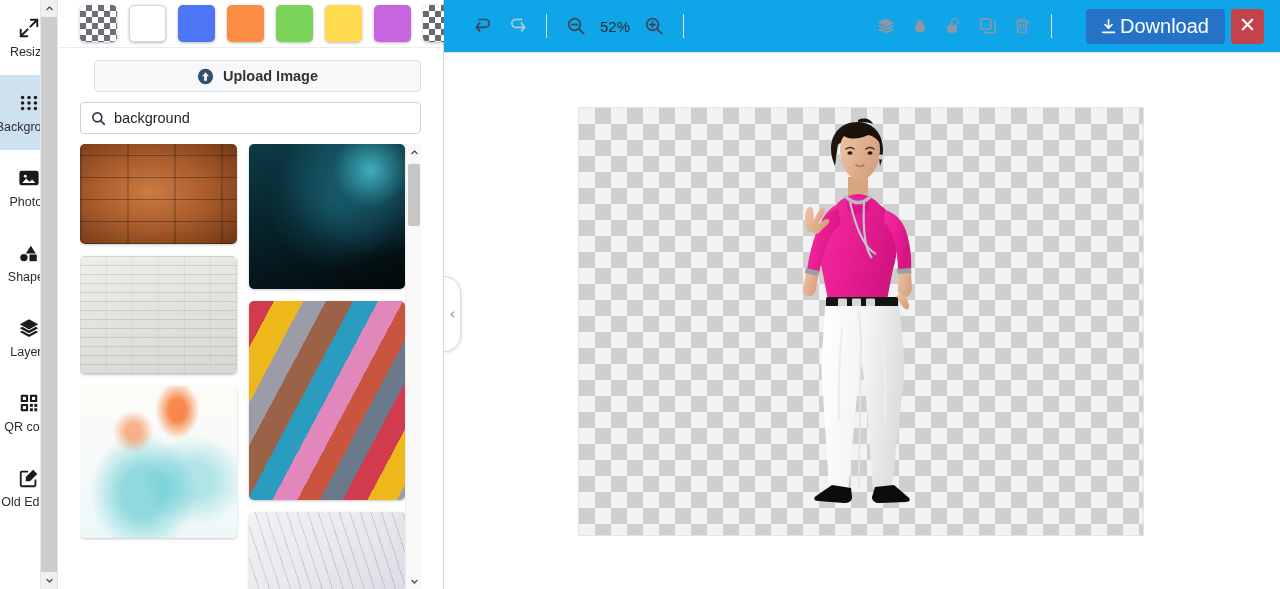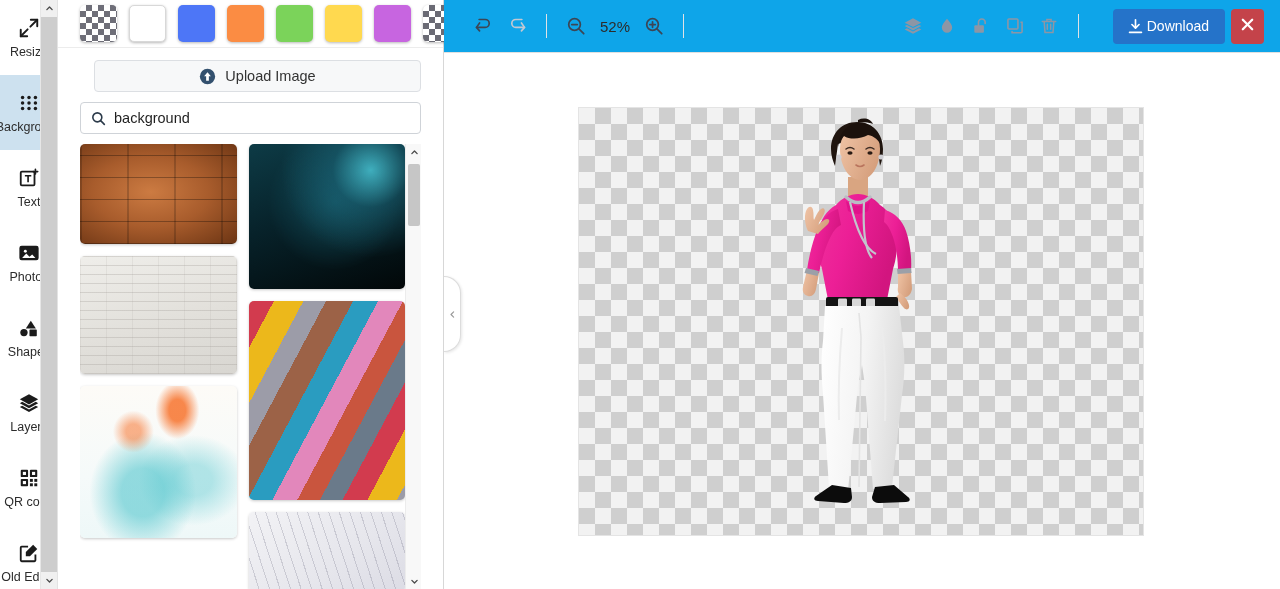--- a/index.html
+++ b/index.html
@@ -86,21 +86,21 @@
   .swatch.checker-b {
     background-image:
       linear-gradient(45deg,#6a6a74 25%,transparent 25%,transparent 75%,#6a6a74 75%),
       linear-gradient(45deg,#6a6a74 25%,transparent 25%,transparent 75%,#6a6a74 75%);
     background-color: #ffffff;
     background-size: 12px 12px, 12px 12px;
     background-position: 0 0, 6px 6px;
   }
 
   
-  .panel-pad { padding: 12px 22px 0 36px; }
+  .panel-pad { padding: 12px 22px 0 36px; font-weight: bold; }
   .upload-btn {
     width: 100%; height: 32px;
     background: #f7f8f9; border: 1px solid #dcdfe3;
     border-radius: 4px;
     display: flex; align-items: center; justify-content: center; gap: 9px;
     cursor: pointer; color: #333;
     font-size: 14.5px;
   }
   .upload-ic { width: 17px; height: 17px; display:block; color:#33506e; }
   .upload-ic svg { display:block; width:17px; height:17px; }
@@ -225,21 +225,21 @@
   .tb-sep { width: 1px; height: 24px; background: #dfe2e6; margin: 0 12px; }
   .zoom-val {
     font-size: 15px; color: #2c2c2c; min-width: 44px; text-align: center;
     user-select: none;
   }
   .tb-spacer { flex: 1 1 auto; }
   .dl-btn {
     height: 35px; background: #2573c9; color: #fff;
     border-radius: 4px; display: flex; align-items: center;
     gap: 2px; padding: 0 16px 0 13px; cursor: pointer;
-    font-size: 14px; margin-left: 22px;
+    font-size: 20px; margin-left: 22px;
   }
   .dl-btn svg { display: block; }
   .close-btn {
     width: 33px; height: 35px; background: #c4434a; color: #fff;
     border-radius: 4px; display: flex; align-items: center;
     justify-content: center; cursor: pointer; margin-left: 6px;
   }
 
   .canvas-area {
     flex: 1 1 auto; position: relative;
@@ -301,30 +301,20 @@
             <circle cx="12" cy="12" r="1.9"></circle>
             <circle cx="19" cy="12" r="1.9"></circle>
           <circle cx="5" cy="18" r="1.9"></circle>
             <circle cx="12" cy="18" r="1.9"></circle>
             <circle cx="19" cy="18" r="1.9"></circle>
         </svg>
       </span>
       <span class="nav-label">Background</span>
     </div>
 
-    <div class="nav-item">
-      <span class="nav-icon">
-        <svg viewBox="0 0 24 24" fill="none" stroke="currentColor" stroke-width="2">
-          <rect x="3" y="5" width="15" height="15" rx="1.2"></rect>
-          <path d="M7.5 9.5h7M11 9.5v7" stroke-width="1.8"></path>
-          <path d="M19 2.5v5M16.5 5h5" stroke-width="1.8" stroke-linecap="round"></path>
-        </svg>
-      </span>
-      <span class="nav-label">Text</span>
-    </div>
 
     <div class="nav-item">
       <span class="nav-icon">
         <svg viewBox="0 0 24 24" fill="none" stroke="currentColor" stroke-width="2">
           <rect x="2.5" y="5" width="19" height="14" rx="1.5" fill="currentColor"></rect>
           <circle cx="8" cy="10" r="1.6" fill="#fff" stroke="none"></circle>
           <path d="M4.5 17.5l4.5-5 3.5 3.5 3-2.5 3.5 4z" fill="#fff" stroke="none"></path>
         </svg>
       </span>
       <span class="nav-label">Photos</span>

